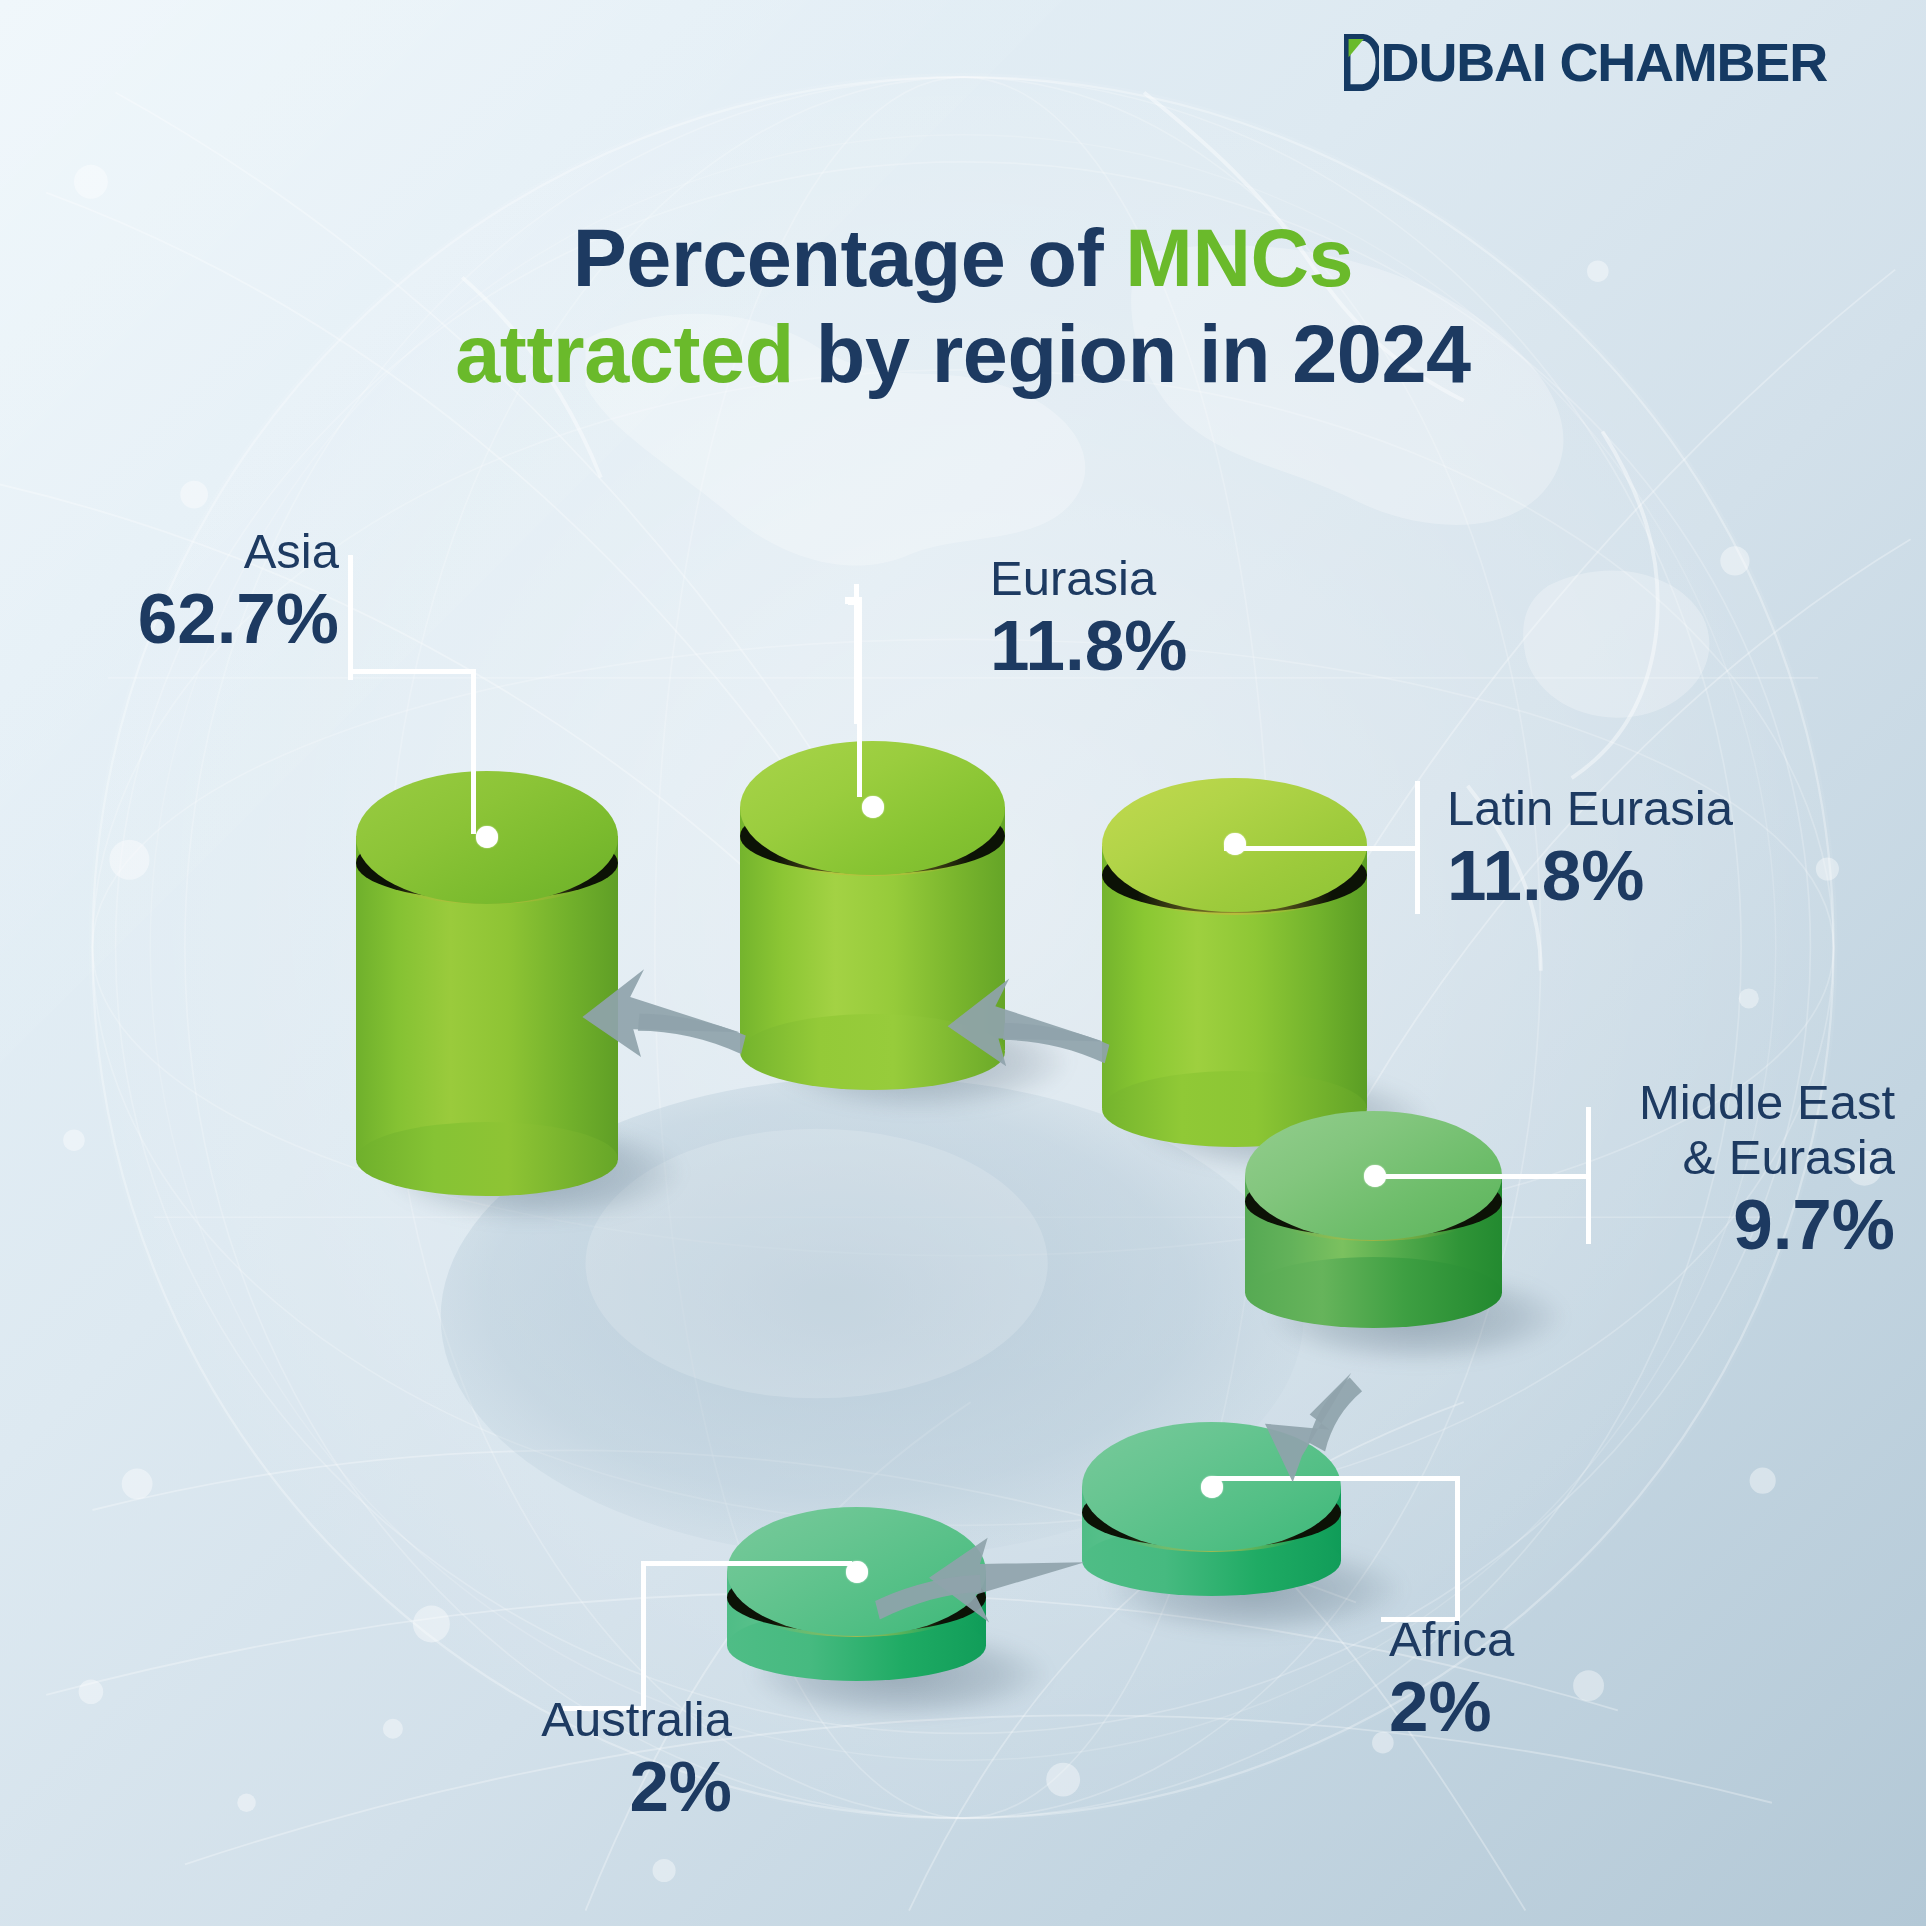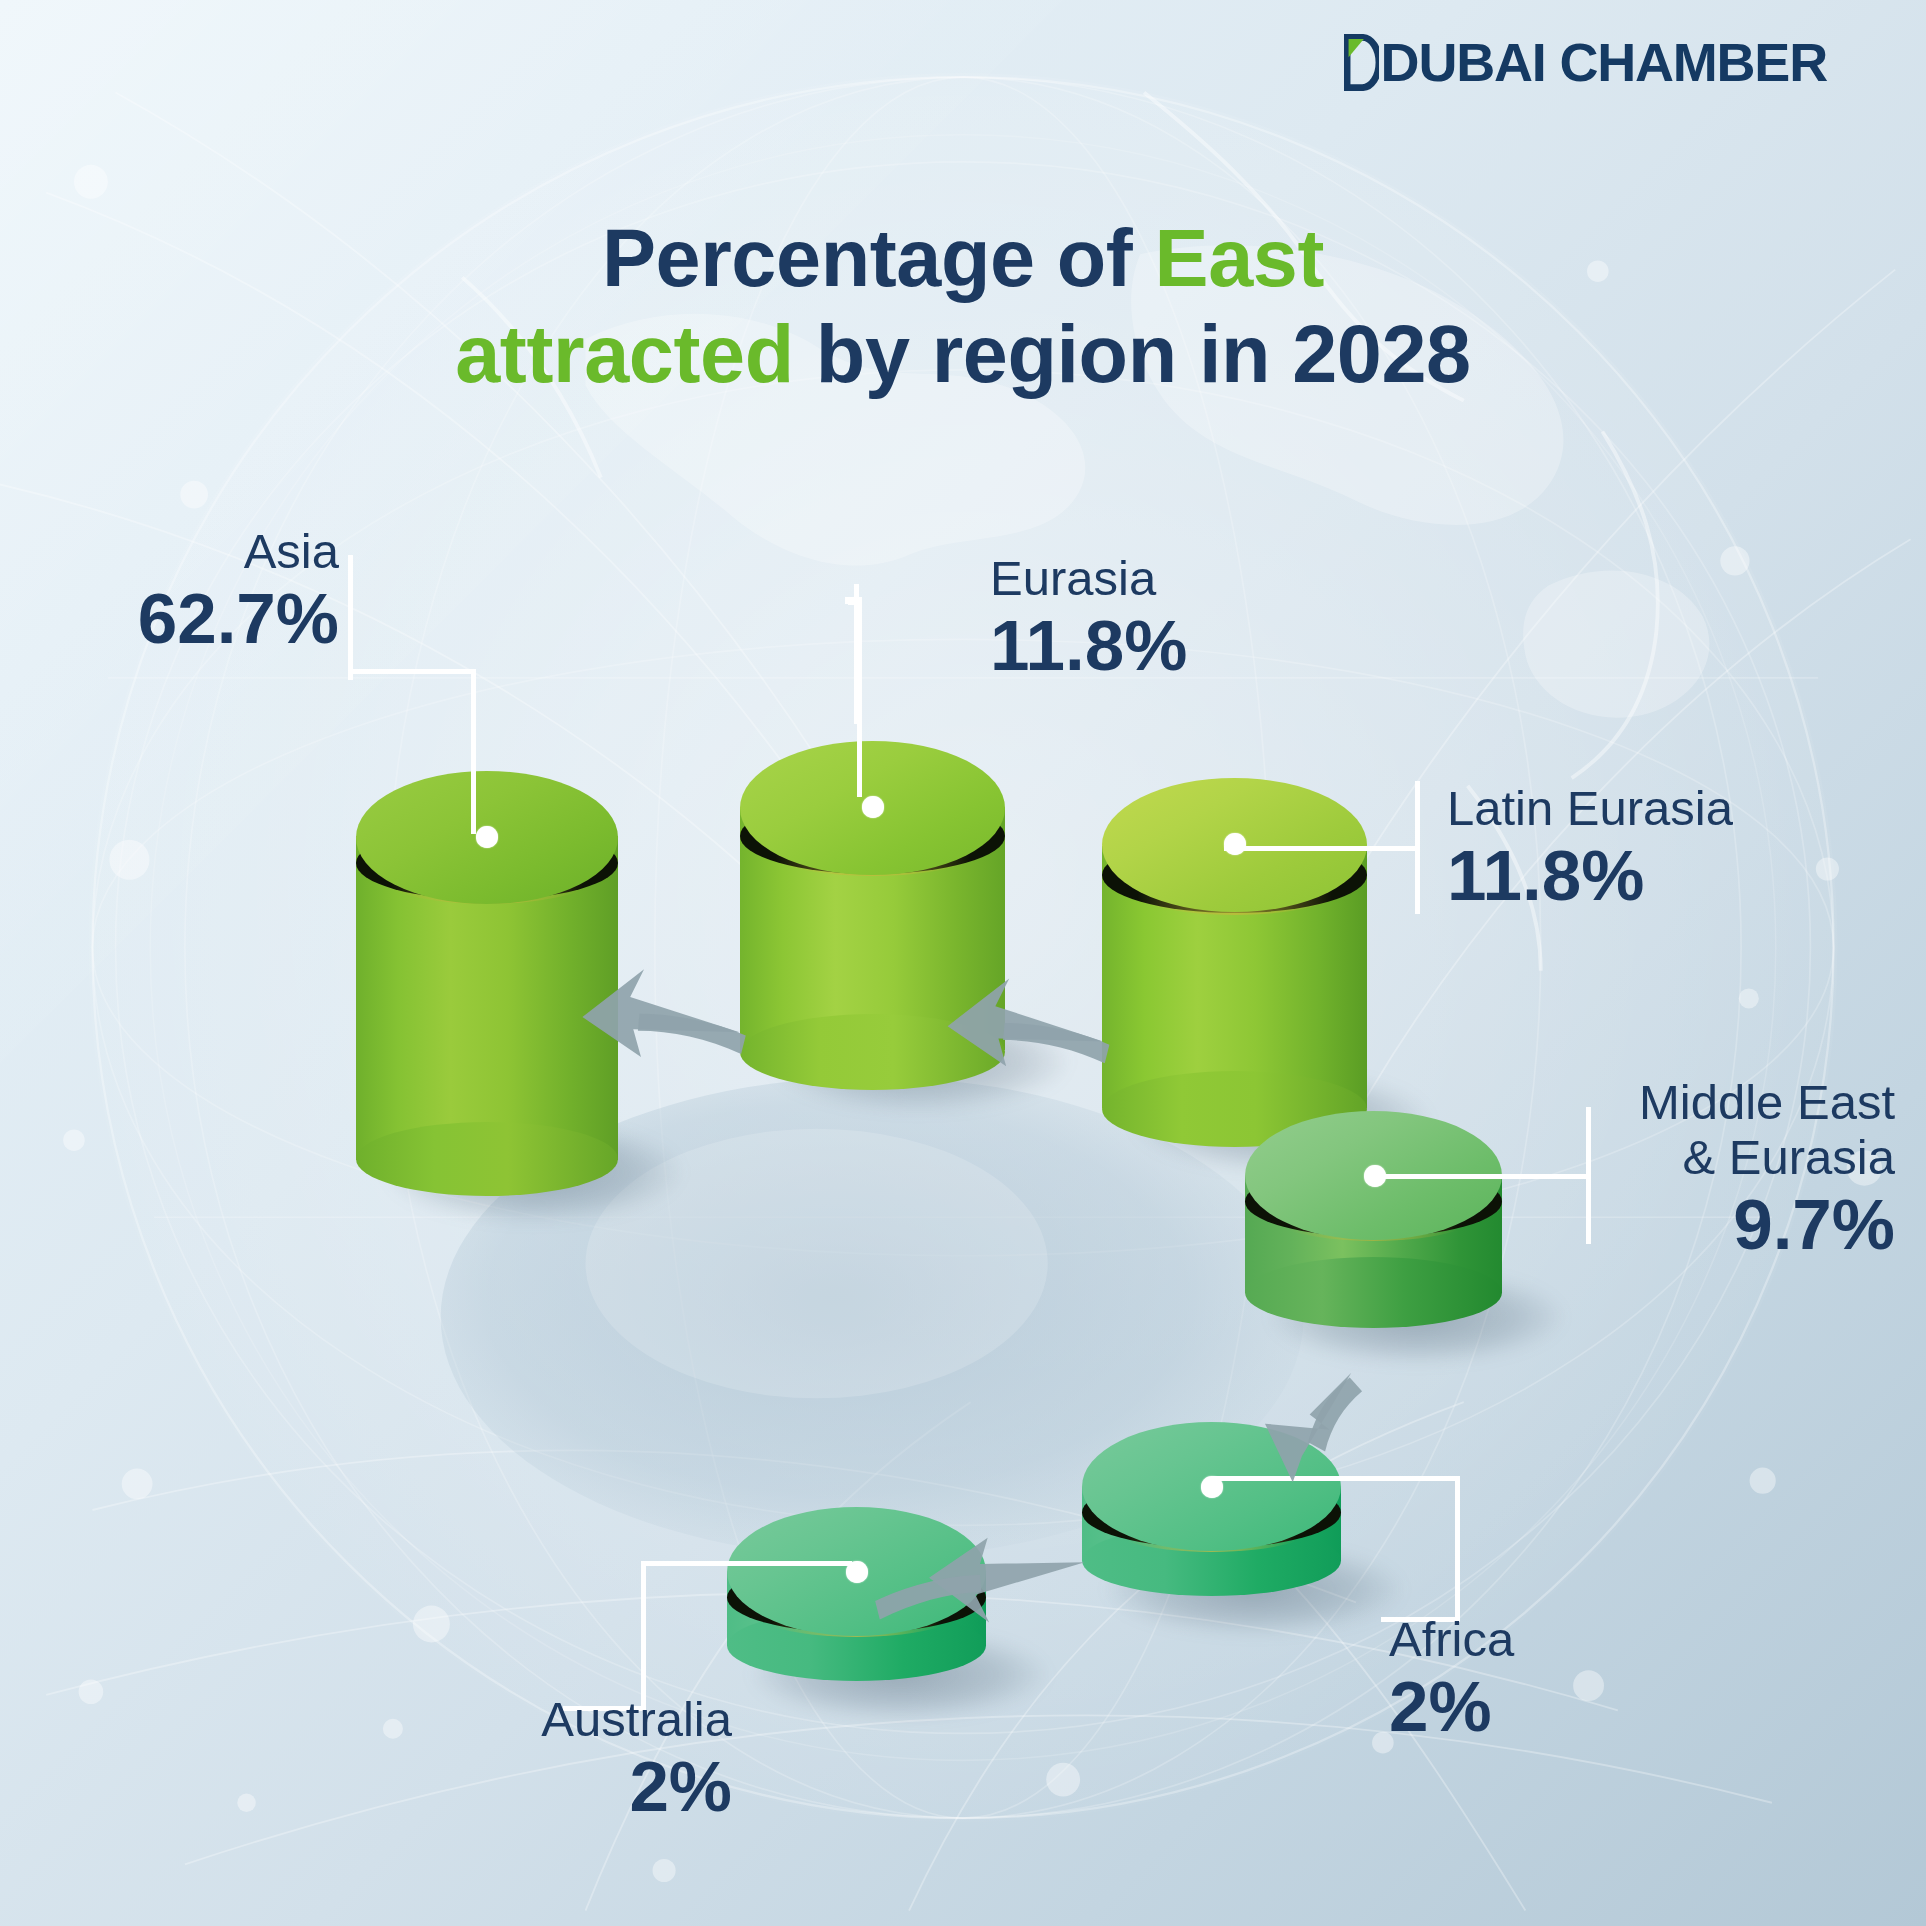--- a/index.html
+++ b/index.html
@@ -184,24 +184,24 @@
           <path d="M4 4 H24 A22 33 0 0 1 24 70 H4 Z" fill="none" stroke="#153a63" stroke-width="9"></path>
           <path d="M6 6 H26 L6 30 Z" fill="#6aba2b"></path>
         </svg>
       </span>
       <span class="logo-word">DUBAI CHAMBER</span>
     </div>
   </div>
 
   <div id="title">
     <div>
-      <span>Percentage of </span><span class="hl">East</span>
+      <span>Percentage of </span><span class="hl">MNCs</span>
     </div>
     <div>
-      <span class="hl">attracted</span><span> by region in 2028</span>
+      <span class="hl">attracted</span><span> by region in 2024</span>
     </div>
   </div>
 
   <div class="cyl" style="left:356px;top:771px;width:262px;height:432px;">
     <div class="shadow" style="left:31px;top:351px;width:293px;height:100px;"></div>
     <div class="body" style="top:65px;height:324px;">
       <div class="bodyfill" style="background:linear-gradient(90deg,#6fb02c 0%,#85c233 16%,#9acb3c 36%,#8ec434 58%,#71b02b 82%,#5f9f26 100%);"></div>
     </div>
     <div style="position:absolute;left:0;right:0;top:351px;height:74px;border-radius:50%;
                 background:linear-gradient(90deg,#6fb02c 0%,#86c334 30%,#8ec434 58%,#66a628 100%);"></div>

